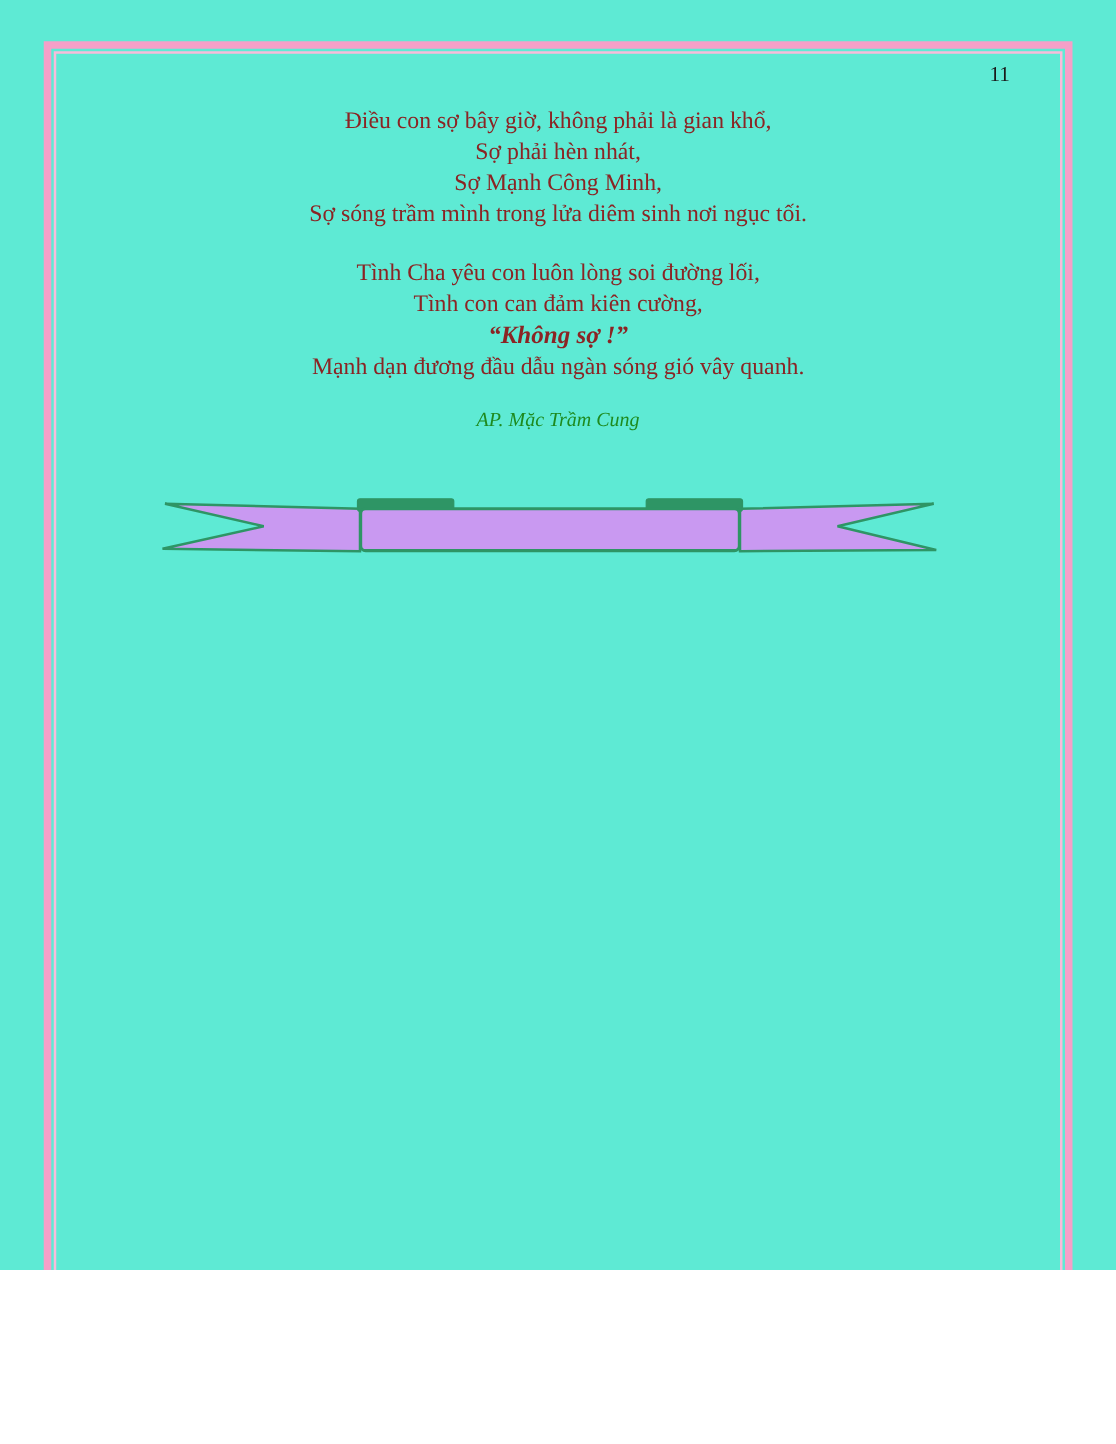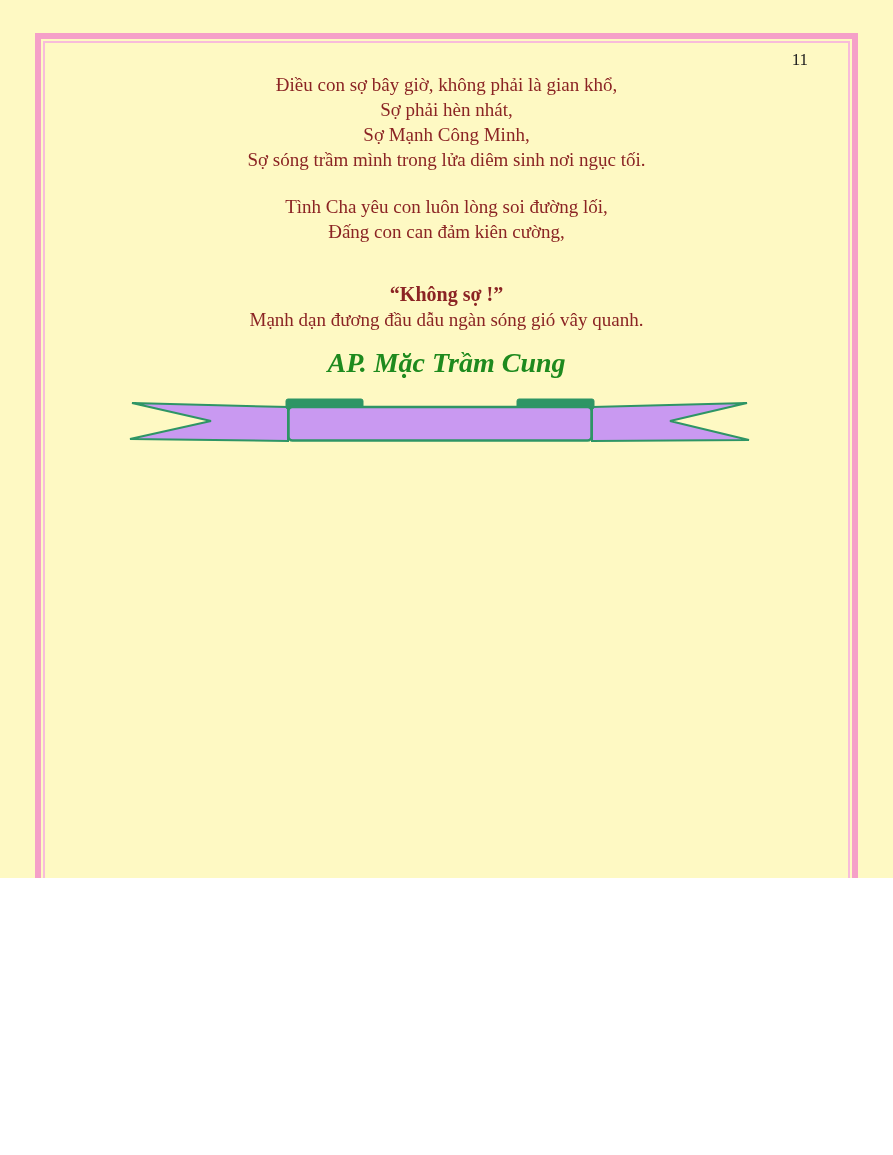--- a/index.html
+++ b/index.html
@@ -8,22 +8,22 @@
     --ribbon-fill:#C999F1;
     --ribbon-outline:#2E9565;
     --border-outer:#F5A0C8;
     --border-inner:#F8BCDA;
     --pagenum:#1A1A1A;
   }
   *{margin:0;padding:0;box-sizing:border-box;}
   html,body{background:#ffffff;}
   .page{
     position:relative;
-    width:893px;height:878px;
-    background:#fef9c3;
+    width:893px;height:1016px;
+    background:#5eead4;
     overflow:hidden;
     font-family:"Liberation Serif","DejaVu Serif",serif;
   }
   .frame-outer{
     position:absolute;
     left:35px;top:33px;
     width:823px;height:1094px;
     border:6px solid var(--border-outer);
   }
   .frame-inner{
@@ -40,37 +40,37 @@
   }
   .pn-bottom{
     position:absolute;
     top:1080px;left:35px;width:823px;
     text-align:center;
     font-size:17px;
     color:var(--pagenum);
   }
   .poem{
     position:absolute;
-    left:35px;top:72px;width:823px;
+    left:35px;top:84px;width:823px;
     text-align:center;
     color:var(--poem-text);
     font-size:19px;
     line-height:25px;
   }
   .stanza2{margin-top:22px;}
   .emphasis{
     font-weight:bold;
+    font-style:italic;
     font-size:20px;
-    margin-top:38px;
   }
   .signature{
     margin-top:18px;
-    font-weight:bold;
+    font-weight:normal;
     font-style:italic;
-    font-size:28px;
+    font-size:16px;
     color:var(--signature-text);
   }
   .ribbon{
     position:absolute;
     left:128px;top:395px;
     width:625px;height:54px;
   }
   .ribbon .band{stroke:var(--ribbon-outline);stroke-width:2;stroke-linejoin:miter;}
   .ribbon .fold{stroke:var(--ribbon-outline);stroke-width:1;}
   .ribbon .panel{stroke:var(--ribbon-outline);stroke-width:2.5;}
@@ -88,21 +88,21 @@
 
   <div class="poem">
     <div class="stanza1">
       <div>Điều con sợ bây giờ, không phải là gian khổ,</div>
       <div>Sợ phải hèn nhát,</div>
       <div>Sợ Mạnh Công Minh,</div>
       <div>Sợ sóng trầm mình trong lửa diêm sinh nơi ngục tối.</div>
     </div>
     <div class="stanza2">
       <div>Tình Cha yêu con luôn lòng soi đường lối,</div>
-      <div>Đấng con can đảm kiên cường,</div>
+      <div>Tình con can đảm kiên cường,</div>
       <div class="emphasis">“Không sợ !”</div>
       <div>Mạnh dạn đương đầu dẫu ngàn sóng gió vây quanh.</div>
     </div>
     <div class="signature">AP. Mặc Trầm Cung</div>
   </div>
 
   <svg class="ribbon" viewBox="0 0 625 54">
 
     <polygon class="band" points="4,8 160,12 160,46 2,44 83,26" fill="#C999F1"></polygon>
 

